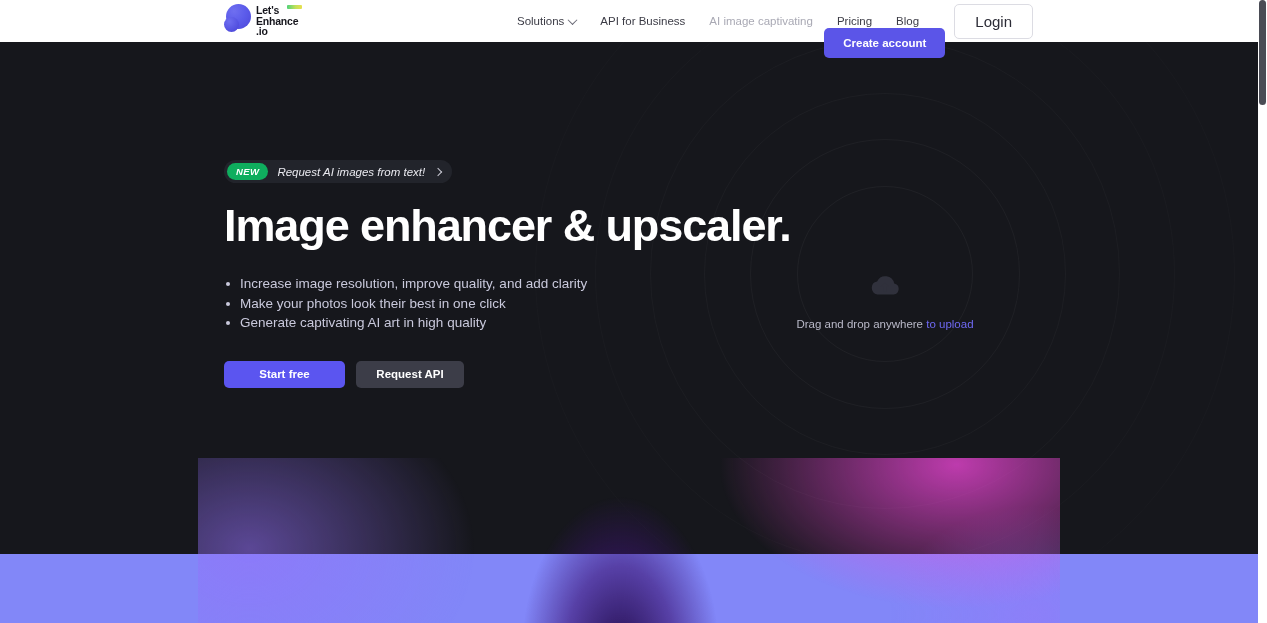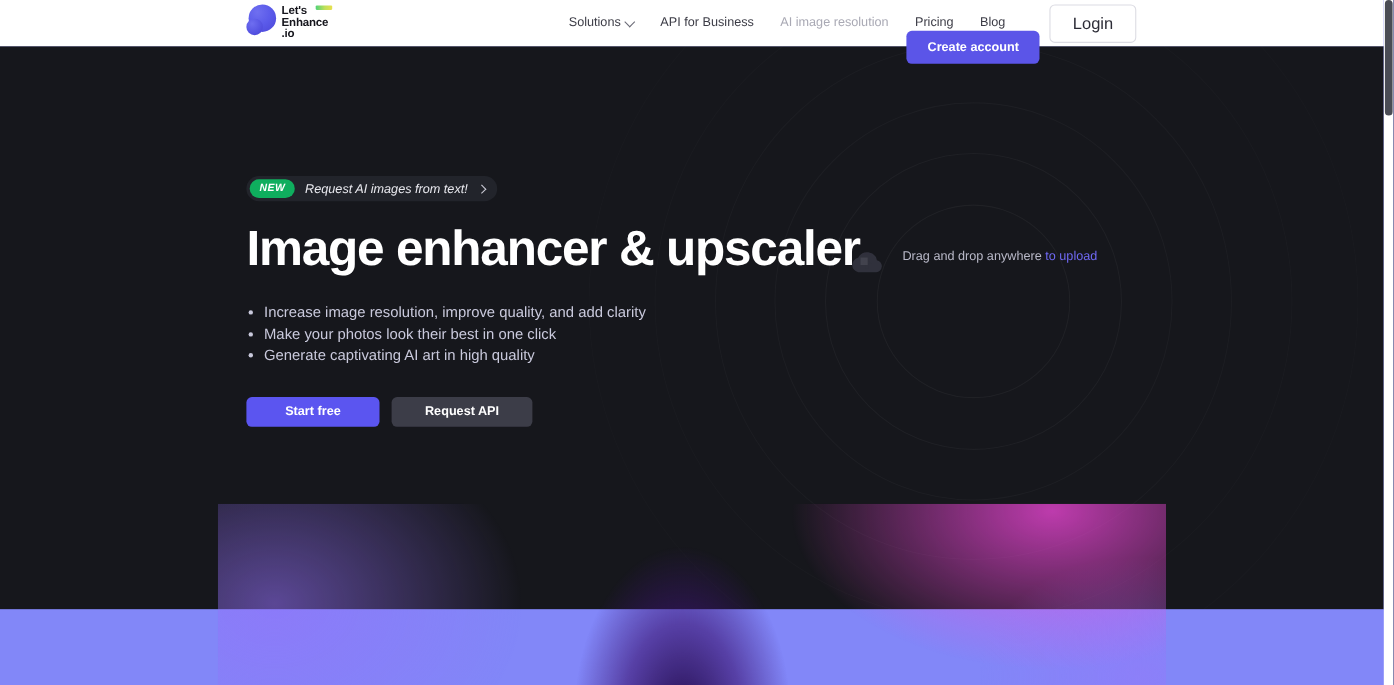--- a/index.html
+++ b/index.html
@@ -207,31 +207,31 @@
   .btn-start {
     background:#5b55f0; color:#fff;
     font-size:11.5px; font-weight:700;
     width:121px; height:27px;
     border:none; border-radius:5px;
     cursor:pointer;
   }
   .btn-request {
     background:#3c3d48; color:#fff;
     font-size:11.5px; font-weight:700;
-    width:128px; height:27px;
+    width:108px; height:27px;
     border:none; border-radius:5px;
     cursor:pointer;
   }
 
   
   .dropzone {
     position:absolute; left:757px; top:185px;
     width:256px; height:150px;
-    display:flex; flex-direction:row;
-    align-items:flex-start; justify-content:center;
+    display:flex; flex-direction:column;
+    align-items:center; justify-content:center;
     gap:16px;
     cursor:pointer;
   }
   .cloud-icon { opacity:0.92; }
   .dropzone-text {
     font-size:11.5px; color:#b9b9c8; white-space:nowrap;
   }
   .dropzone-link { color:#6f69f3; }
 
   
@@ -288,21 +288,21 @@
 
       <nav class="main-nav">
         <div class="nav-item">
           <span>Solutions</span>
           <span class="chevron-down"></span>
         </div>
         <div class="nav-item">
           <span>API for Business</span>
         </div>
         <div class="nav-item muted">
-          <span>AI image resolution</span>
+          <span>AI image captivating</span>
         </div>
         <div class="nav-item">
           <span>Pricing</span>
         </div>
         <div class="nav-item">
           <span>Blog</span>
         </div>
       </nav>
 
       <div class="header-actions">

